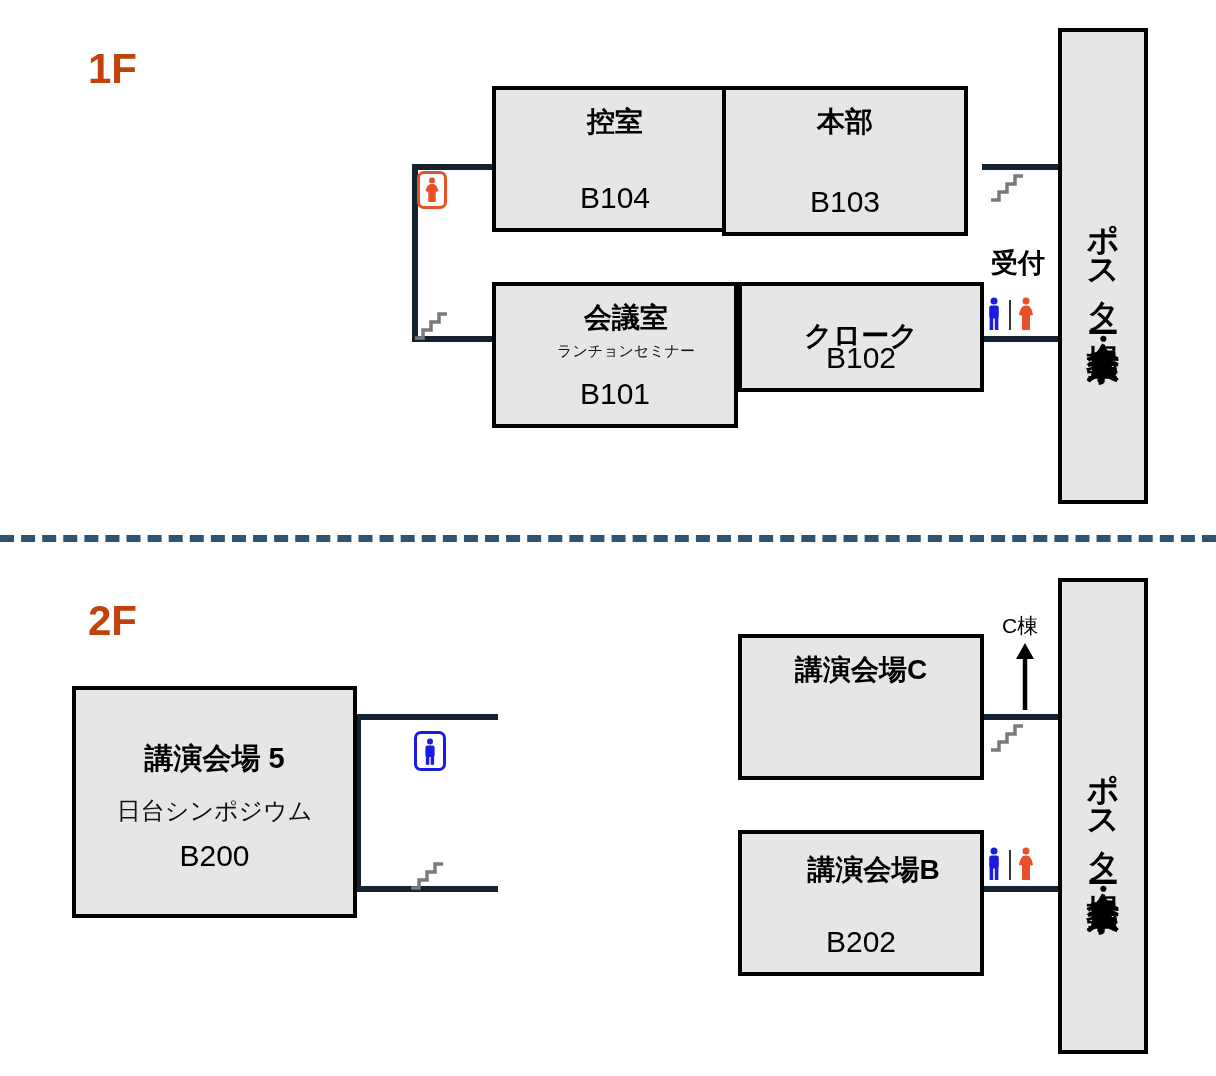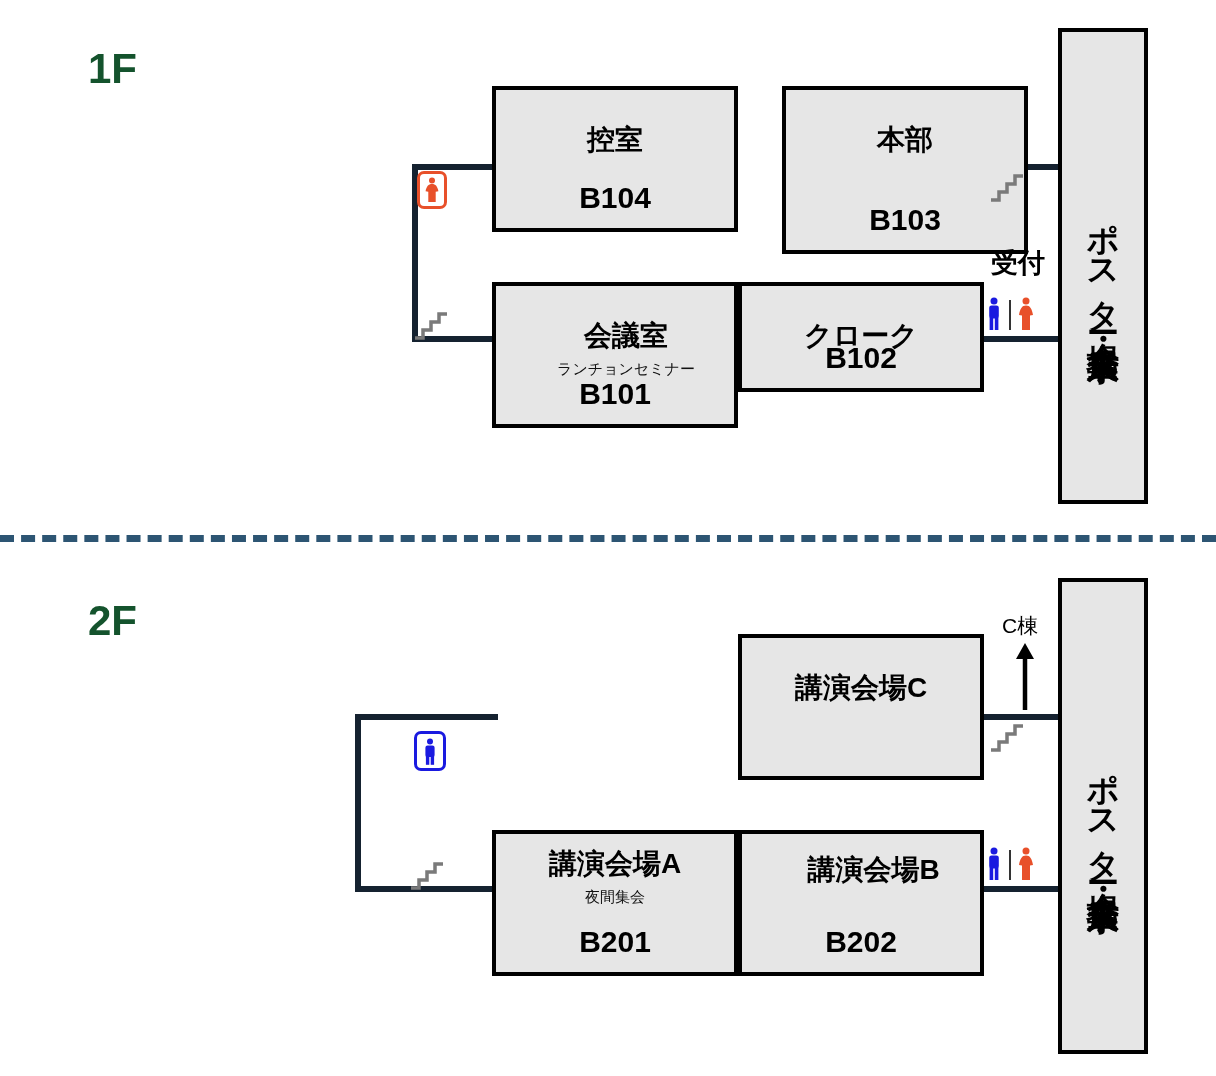--- a/index.html
+++ b/index.html
@@ -18,21 +18,21 @@
     width: 1216px;
     height: 1076px;
   }
 
   
   .floor-label {
     position: absolute;
     font-size: 42px;
     font-weight: bold;
     letter-spacing: 0px;
-    color: #14532d;
+    color: #c2410c;
     line-height: 1;
   }
 
   
   .separator {
     position: absolute;
     left: 0;
     width: 1216px;
     height: 0;
     border-top: 7px dashed #2d5573;
@@ -54,34 +54,34 @@
     align-items: center;
     justify-content: flex-start;
     overflow: hidden;
   }
   .room-name {
     font-size: 28px;
     font-weight: bold;
     line-height: 1.15;
     text-align: center;
     white-space: nowrap;
-    margin-top: 34px;
+    margin-top: 16px;
   }
   .room-sub {
     font-size: 15px;
     font-weight: normal;
     line-height: 1.15;
     text-align: center;
     white-space: nowrap;
     color: #111;
     margin-top: 8px;
   }
   .room-code {
     font-size: 30px;
-    font-weight: bold;
+    font-weight: normal;
     line-height: 1.1;
     text-align: center;
     white-space: nowrap;
     position: absolute;
     bottom: 14px;
     left: 0;
     right: 0;
   }
   .room.big .room-name { margin-top: 52px; font-size: 29px; }
   .room.big .room-sub  { margin-top: 22px; font-size: 24px; }
@@ -152,21 +152,21 @@
   <div class="corridor" style="left:412px; top:164px; width:86px; height:6px;"></div>
   <div class="corridor" style="left:412px; top:336px; width:86px; height:6px;"></div>
   <div class="corridor" style="left:982px; top:164px; width:78px; height:6px;"></div>
   <div class="corridor" style="left:982px; top:336px; width:78px; height:6px;"></div>
 
   <div class="room" style="left:492px; top:86px; width:246px; height:146px;">
     <div class="room-name">控室</div>
     <div class="room-code">B104</div>
   </div>
 
-  <div class="room" style="left:782px; top:86px; width:246px; height:168px;">
+  <div class="room" style="left:722px; top:86px; width:246px; height:150px;">
     <div class="room-name">本部</div>
     <div class="room-code">B103</div>
   </div>
 
   <div class="room" style="left:492px; top:282px; width:246px; height:146px;padding-left:22px;">
     <div class="room-name">会議室</div>
     <div class="room-sub">ランチョンセミナー</div>
     <div class="room-code">B101</div>
   </div>
 
@@ -217,31 +217,31 @@
   <div class="separator" style="top:535px;"></div>
 
   <div class="floor-label" style="left:88px; top:600px;">2F</div>
 
   <div class="corridor" style="left:355px; top:714px; width:6px; height:178px;"></div>
   <div class="corridor" style="left:355px; top:714px; width:143px; height:6px;"></div>
   <div class="corridor" style="left:355px; top:886px; width:143px; height:6px;"></div>
   <div class="corridor" style="left:982px; top:714px; width:78px; height:6px;"></div>
   <div class="corridor" style="left:982px; top:886px; width:78px; height:6px;"></div>
 
+  <div class="room big" style="left:72px; top:686px; width:285px; height:232px;">
+    <div class="room-name">講演会場 5</div>
+    <div class="room-sub">日台シンポジウム</div>
+    <div class="room-code">B200</div>
+  </div>
 
 
   <div class="room" style="left:738px; top:634px; width:246px; height:146px;">
     <div class="room-name">講演会場C</div>
   </div>
 
-  <div class="room" style="left:492px; top:830px; width:246px; height:146px;">
-    <div class="room-name" style="margin-top:14px;">講演会場A</div>
-    <div class="room-sub">夜間集会</div>
-    <div class="room-code">B201</div>
-  </div>
 
   <div class="room" style="left:738px; top:830px; width:246px; height:146px;">
     <div class="room-name" style="margin-top:20px;margin-left:25px;">講演会場B</div>
     <div class="room-code">B202</div>
   </div>
 
   <div class="hall" style="left:1058px; top:578px; width:90px; height:476px;">
     <div class="hall-text">ポスター会場・企業展示</div>
   </div>
 

